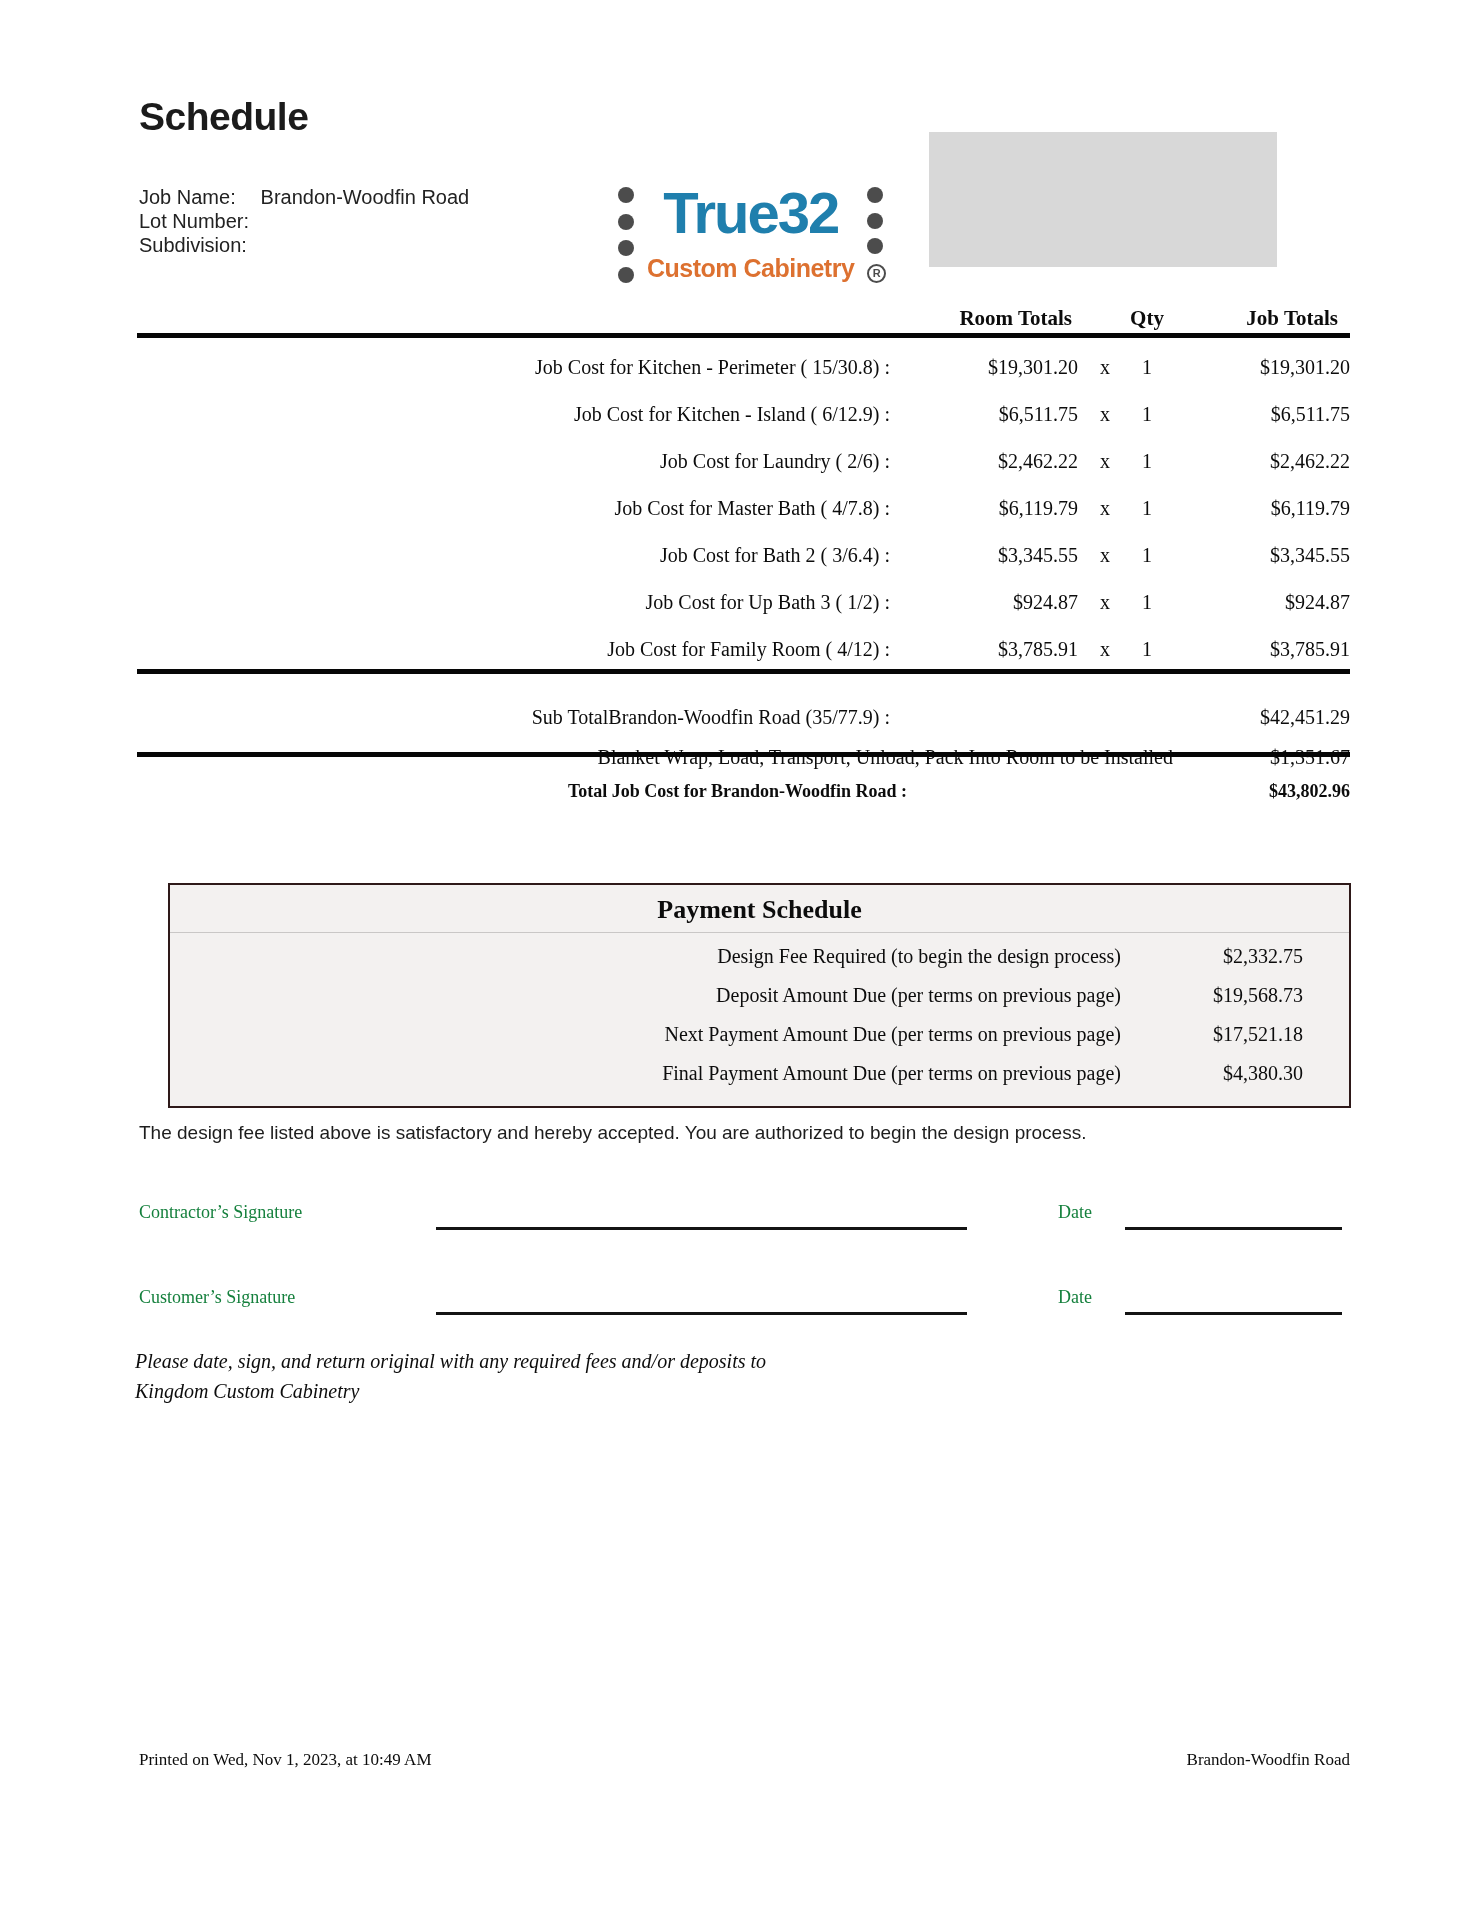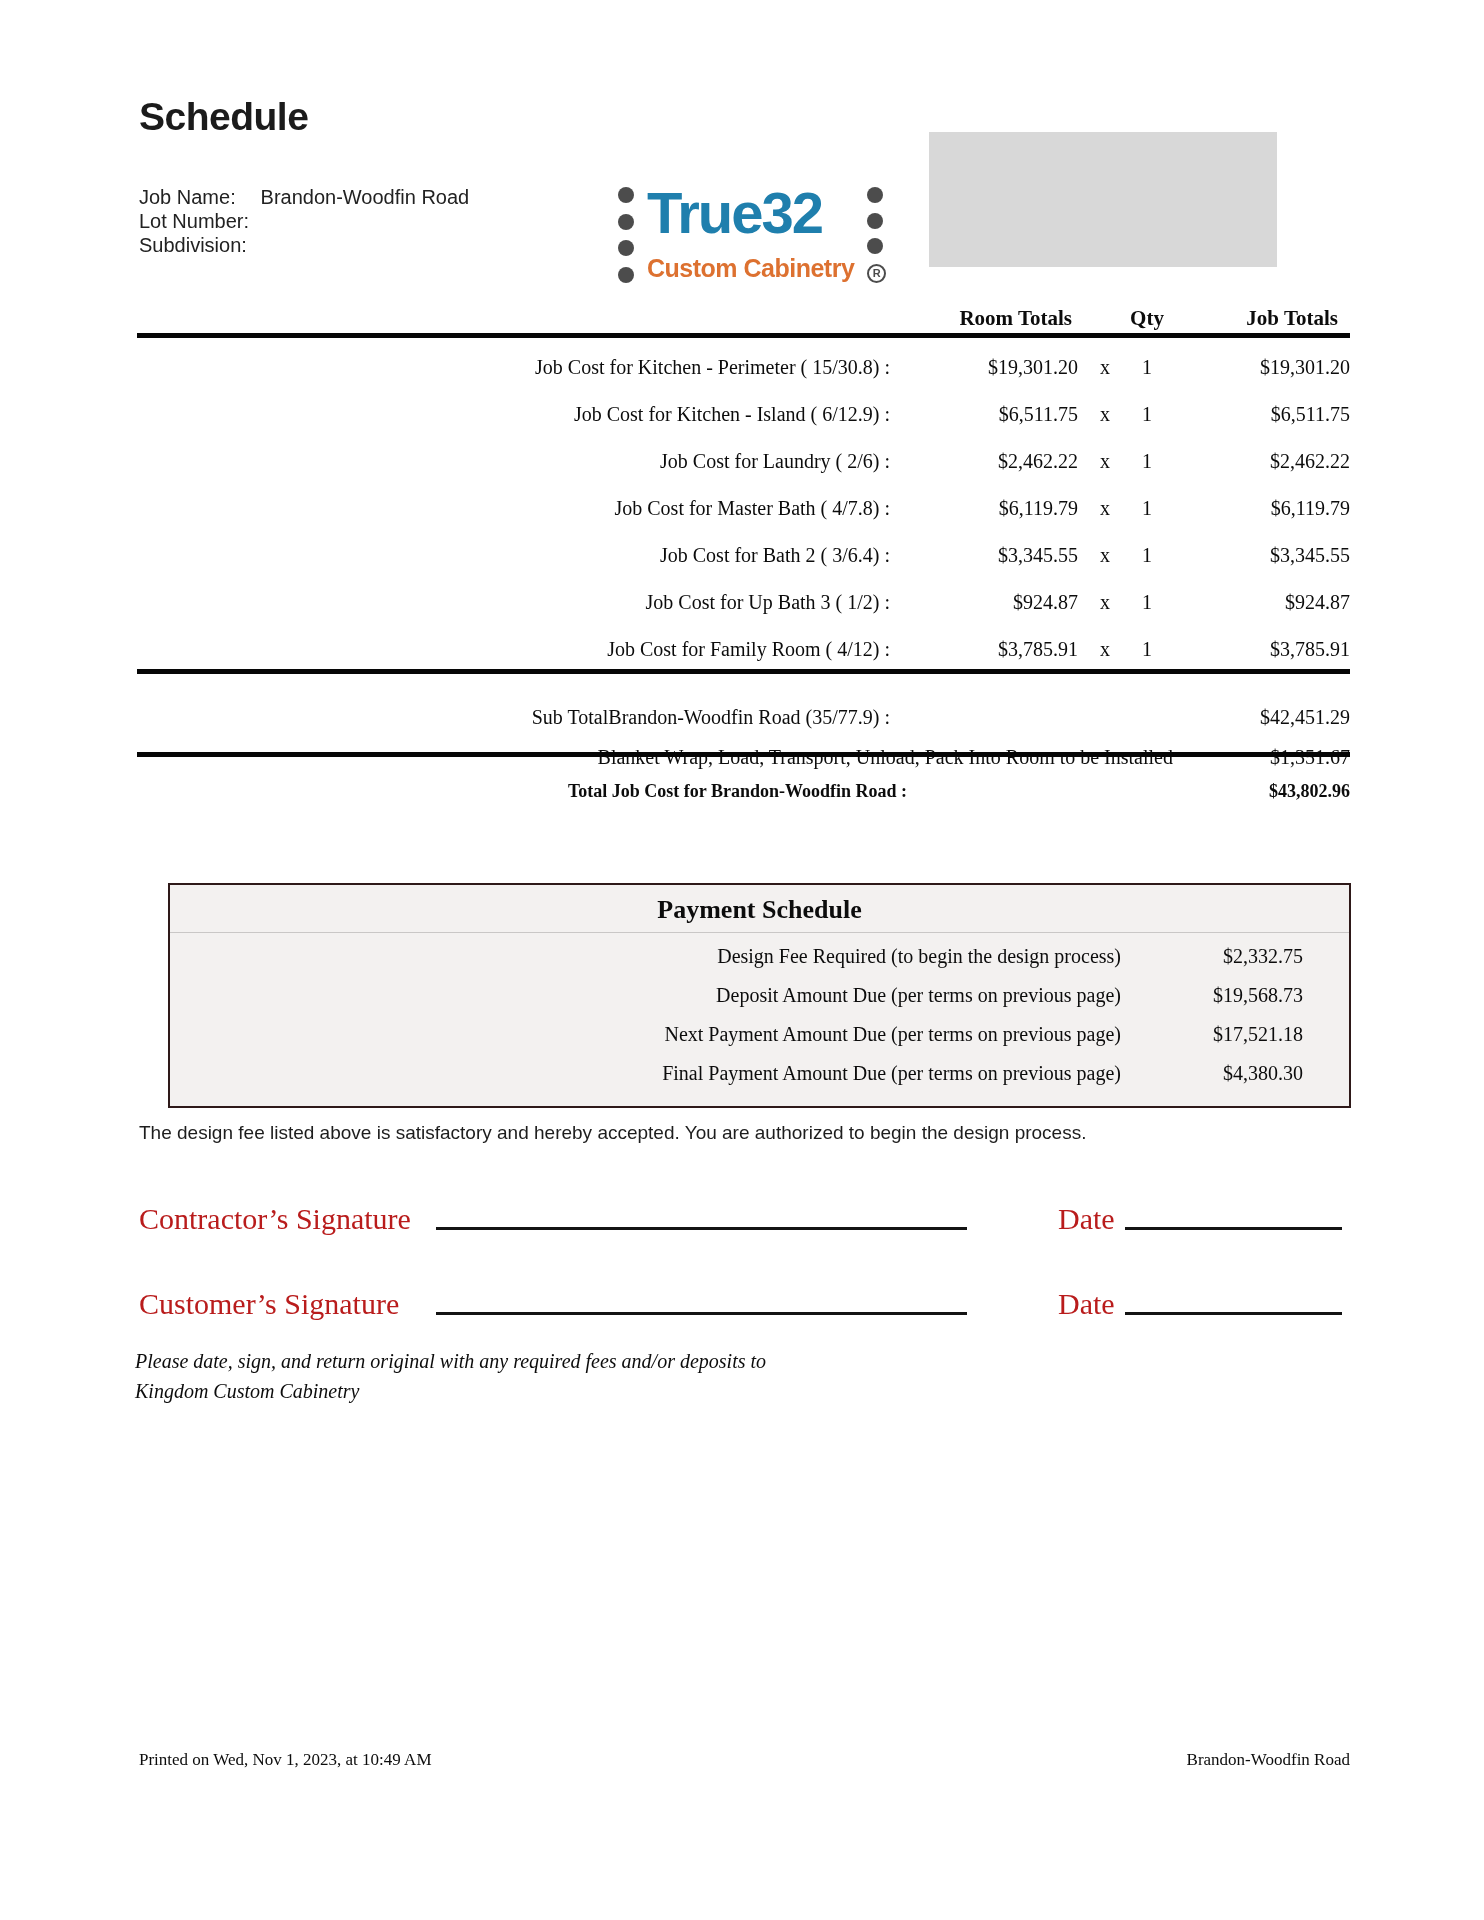--- a/index.html
+++ b/index.html
@@ -14,21 +14,21 @@
   .job-row{white-space:nowrap;}
   .job-lab{display:inline-block;width:116px;}
 
   
   .logo{left:618px;top:185px;height:100px;display:flex;gap:13px;align-items:stretch;}
   .dotcol{display:flex;flex-direction:column;justify-content:space-between;padding:2px 0;}
   .dot{width:16px;height:16px;border-radius:50%;background:#4c4c4c;}
   .regmark{width:15px;height:15px;border-radius:50%;border:2px solid #4c4c4c;color:#4c4c4c;
            font-family:"Liberation Sans",sans-serif;font-size:11px;font-weight:700;
            display:flex;align-items:center;justify-content:center;}
-  .brandcol{display:flex;flex-direction:column;justify-content:flex-start;}
+  .brandcol{display:flex;flex-direction:column;justify-content:flex-start;text-align:center;}
   .brand{font-family:"Liberation Sans",sans-serif;font-weight:700;font-size:58px;line-height:56px;
          letter-spacing:-2px;color:#1f7fad;}
   .tagline{font-family:"Liberation Sans",sans-serif;font-weight:700;font-size:25px;line-height:26px;
            letter-spacing:-.5px;color:#dd7130;margin-top:14px;}
   .img-placeholder{left:929px;top:132px;width:348px;height:135px;background:#d8d8d8;}
 
   
   .rule{left:137px;width:1213px;height:5px;background:#060606;}
   .thead{left:135px;top:306px;width:1215px;height:26px;font-size:21px;font-weight:700;}
   .thead .h-room{position:absolute;right:278px;white-space:nowrap;}
@@ -51,21 +51,21 @@
   
   .paybox{left:168px;top:883px;width:1179px;height:221px;background:#f3f1f0;border:2px solid #2e1919;}
   .paybox .ps-head{position:absolute;left:0;top:0;width:100%;height:47px;border-bottom:1px solid #c9c7c6;
                    text-align:center;font-size:26px;font-weight:700;line-height:50px;}
   .prow{position:absolute;left:0;width:100%;height:26px;font-size:20px;}
   .prow .lab{position:absolute;right:228px;white-space:nowrap;}
   .prow .amt{position:absolute;right:46px;white-space:nowrap;}
 
   
   .acceptance{left:139px;top:1122px;font-size:19px;color:#1d1d1d;}
-  .sig-label{font-size:30px;color:#b91c1c;white-space:nowrap;}
+  .sig-label{font-size:18px;color:#15803d;white-space:nowrap;}
   .sigline{height:3px;background:#141414;}
   .return-note{left:135px;width:1215px;text-align:left;font-size:20px;font-style:italic;line-height:30px;}
 
   
   .footer-left{left:139px;top:1750px;font-size:17px;}
   .footer-right{left:135px;top:1750px;width:1215px;text-align:right;font-size:17px;}
 </style>
 </head>
 <body>
 

